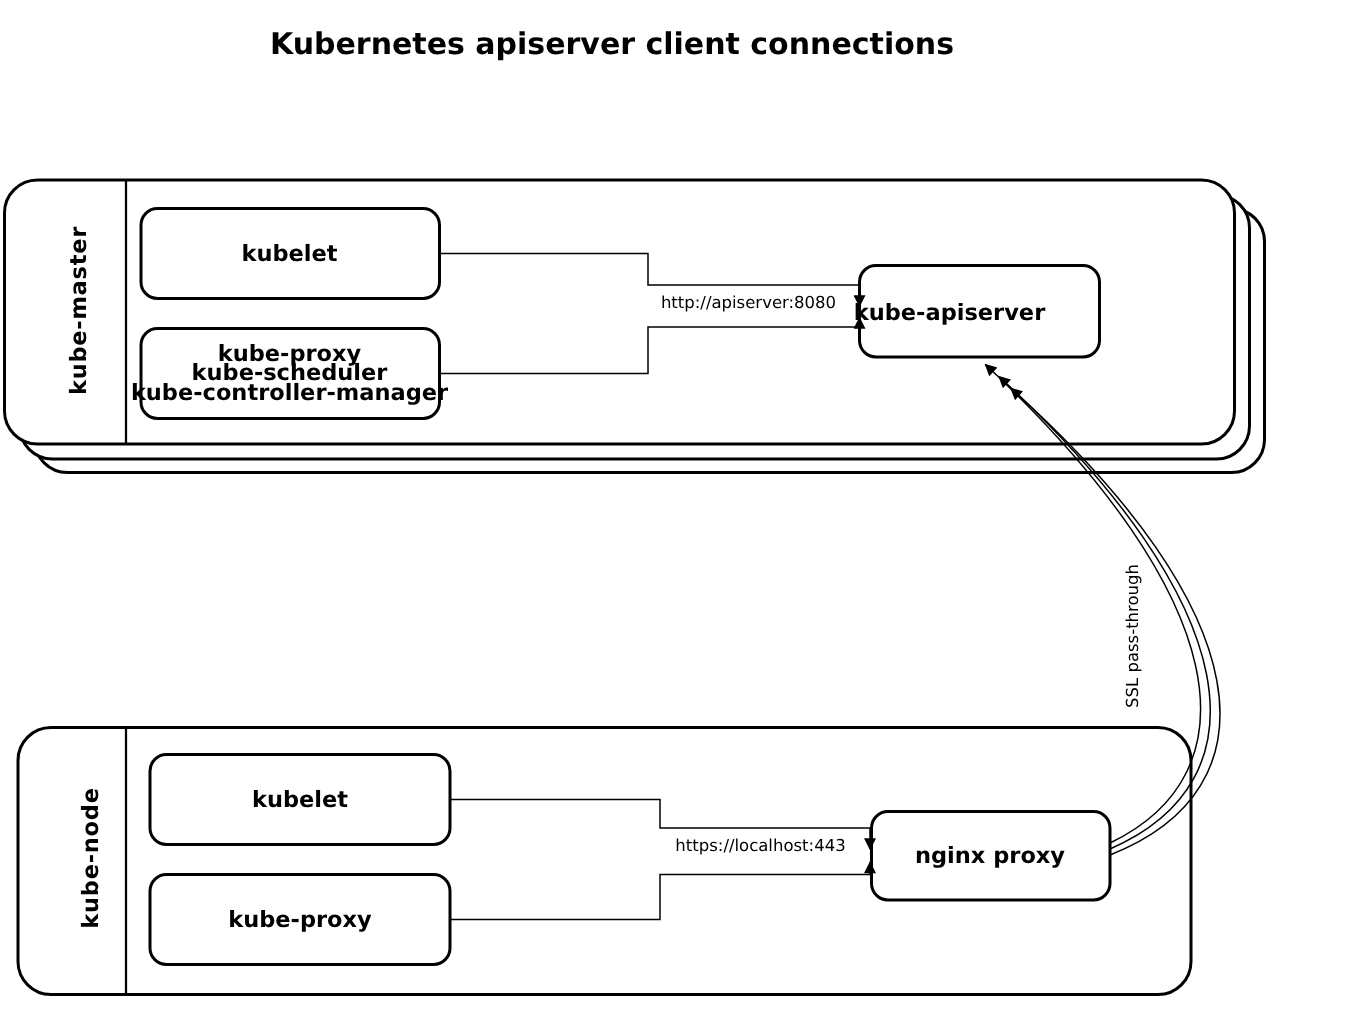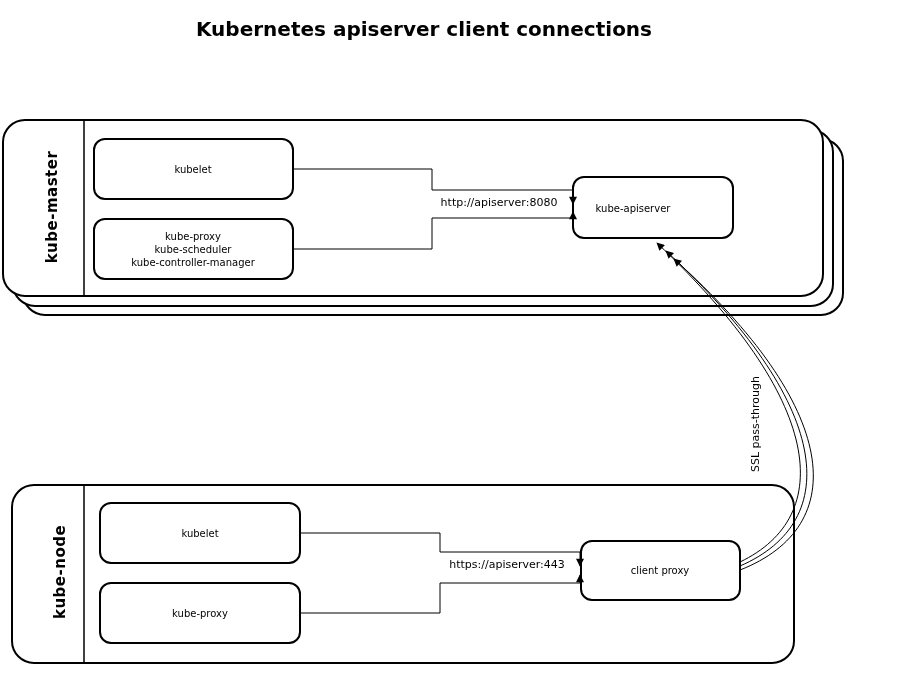--- a/index.html
+++ b/index.html
@@ -32,21 +32,22 @@
     font-weight: bold;
     transform: translateX(-50%);
   }
   .cluster-label {
     font-size: 15px;
     font-weight: bold;
     letter-spacing: 0.5px;
     transform: translate(-50%, -50%) rotate(-90deg);
   }
   .node-label {
-    font-size: 10px;
+    font-size: 15px;
+    font-weight: bold;
   }
   .edge-label {
     font-size: 11px;
   }
   .ssl-label {
     font-size: 11px;
     transform: translate(-50%, -50%) rotate(-90deg);
   }
   .multiline {
     text-align: center;
@@ -91,33 +92,33 @@
       <path d="M 293 169 L 432 169 L 432 190 L 573 190 L 573 204" marker-end="url(#arrow)"></path>
       <path d="M 293 249 L 432 249 L 432 218 L 573 218 L 573 212" marker-end="url(#arrow)"></path>
     </g>
 
     <g fill="none" stroke="#000000" stroke-width="1">
       <path d="M 300 533 L 440 533 L 440 552 L 580 552 L 580 566" marker-end="url(#arrow)"></path>
       <path d="M 300 613 L 440 613 L 440 583 L 580 583 L 580 575" marker-end="url(#arrow)"></path>
     </g>
   </svg>
 
-  <div class="abs title" style="left:424px; top:17px;">Kubernetes apiserver client connections</div>
+  <div class="abs title" style="left:408px; top:17px;">Kubernetes apiserver client connections</div>
 
   <div class="abs cluster-label" style="left:52px; top:207px;">kube-master</div>
   <div class="abs node-label center" style="left:193px; top:169px;">kubelet</div>
   <div class="abs node-label multiline center" style="left:193px; top:249px;">
     <div>kube-proxy</div>
     <div>kube-scheduler</div>
     <div>kube-controller-manager</div>
   </div>
   <div class="abs node-label center" style="left:633px; top:208px;">kube-apiserver</div>
   <div class="abs edge-label center" style="left:499px; top:202px;">http://apiserver:8080</div>
 
   <div class="abs cluster-label" style="left:60px; top:572px;">kube-node</div>
   <div class="abs node-label center" style="left:200px; top:533px;">kubelet</div>
   <div class="abs node-label center" style="left:200px; top:613px;">kube-proxy</div>
-  <div class="abs node-label center" style="left:660px; top:570px;">client proxy</div>
-  <div class="abs edge-label center" style="left:507px; top:564px;">https://apiserver:443</div>
+  <div class="abs node-label center" style="left:660px; top:570px;">nginx proxy</div>
+  <div class="abs edge-label center" style="left:507px; top:564px;">https://localhost:443</div>
 
   <div class="abs ssl-label" style="left:755px; top:424px;">SSL pass-through</div>
 
 </div>
 
 </body></html>

